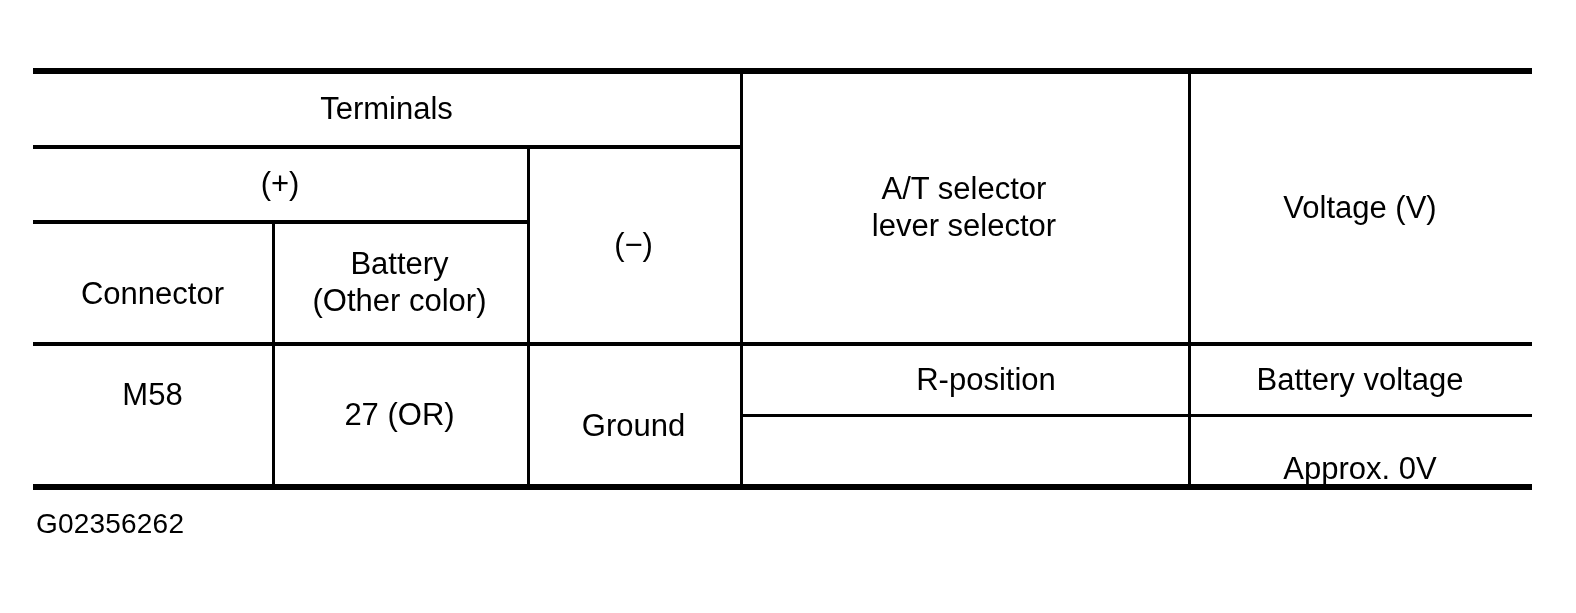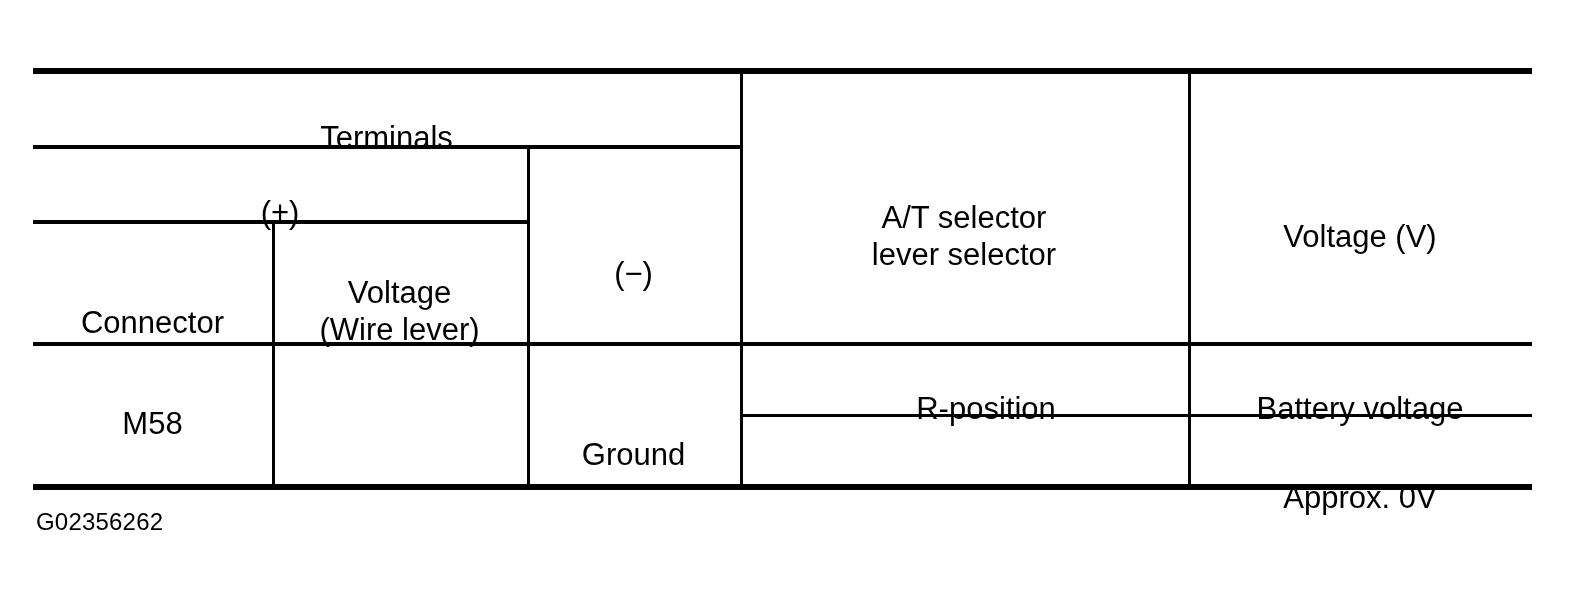--- a/index.html
+++ b/index.html
@@ -34,21 +34,20 @@
   .cell {
     position: absolute;
     display: flex;
     align-items: center;
     justify-content: center;
     text-align: center;
     line-height: 1.18;
     font-size: 31px;
     box-sizing: border-box;
     white-space: nowrap;
-    margin-top: 29px;
   }
   .cell.two-line {
     white-space: normal;
     flex-direction: column;
   }
   .cell.two-line > span { display: block; }
 
   
   .hrule {
     position: absolute;
@@ -59,54 +58,55 @@
     position: absolute;
     background: #000000;
     width: 3px;
   }
 
   
   .caption {
     position: absolute;
     left: 36px;
     top: 508px;
-    font-size: 24px;
+    font-size: 28px;
     letter-spacing: 0.2px;
     font-family: "Liberation Sans", sans-serif;
   }
 </style>
 </head>
 <body>
 
 <div class="page">
 
   <div class="spec-table">
 
     <div class="cell" style="left:0px; top:6px; width:707px; height:71px;">Terminals</div>
 
     <div class="cell" style="left:0px; top:81px; width:494px; height:71px;">(+)</div>
 
     <div class="cell" style="left:494px; top:81px; width:213px; height:193px;">(−)</div>
 
     <div class="cell" style="left:0px; top:172px; width:239px; height:108px;text-align:center;">Connector</div>
 
     <div class="cell two-line" style="left:239px; top:156px; width:255px; height:118px;">
-      <span>Voltage</span>
-      <span>(Wire lever)</span>
+      <span>Battery</span>
+      <span>(Other color)</span>
     </div>
 
     <div class="cell two-line" style="left:707px; top:6px; width:448px; height:268px;">
       <span>A/T selector</span>
       <span>lever selector</span>
     </div>
 
     <div class="cell" style="left:1155px; top:6px; width:344px; height:268px;">Voltage (V)</div>
 
     <div class="cell" style="left:0px; top:278px; width:239px; height:98px;">M58</div>
 
+    <div class="cell" style="left:239px; top:278px; width:255px; height:138px;">27 (OR)</div>
 
     <div class="cell" style="left:494px; top:278px; width:213px; height:160px;">Ground</div>
 
     <div class="cell" style="left:707px; top:278px; width:448px; height:68px;padding-left:44px;">R-position</div>
 
     <div class="cell" style="left:1155px; top:278px; width:344px; height:68px;">Battery voltage</div>
 
 
     <div class="cell" style="left:1155px; top:362px; width:344px; height:78px;">Approx. 0V</div>
 

